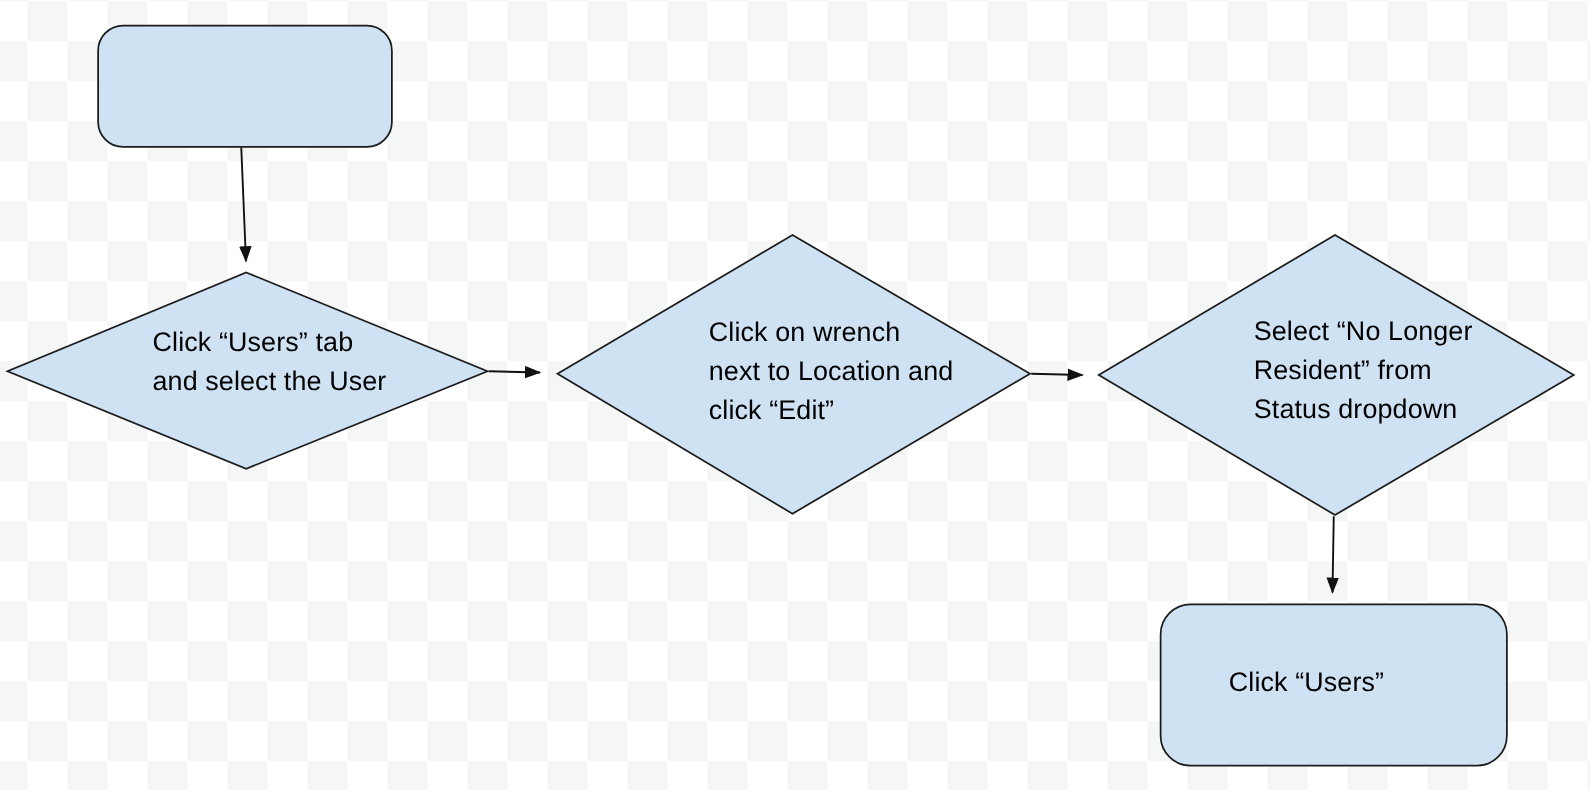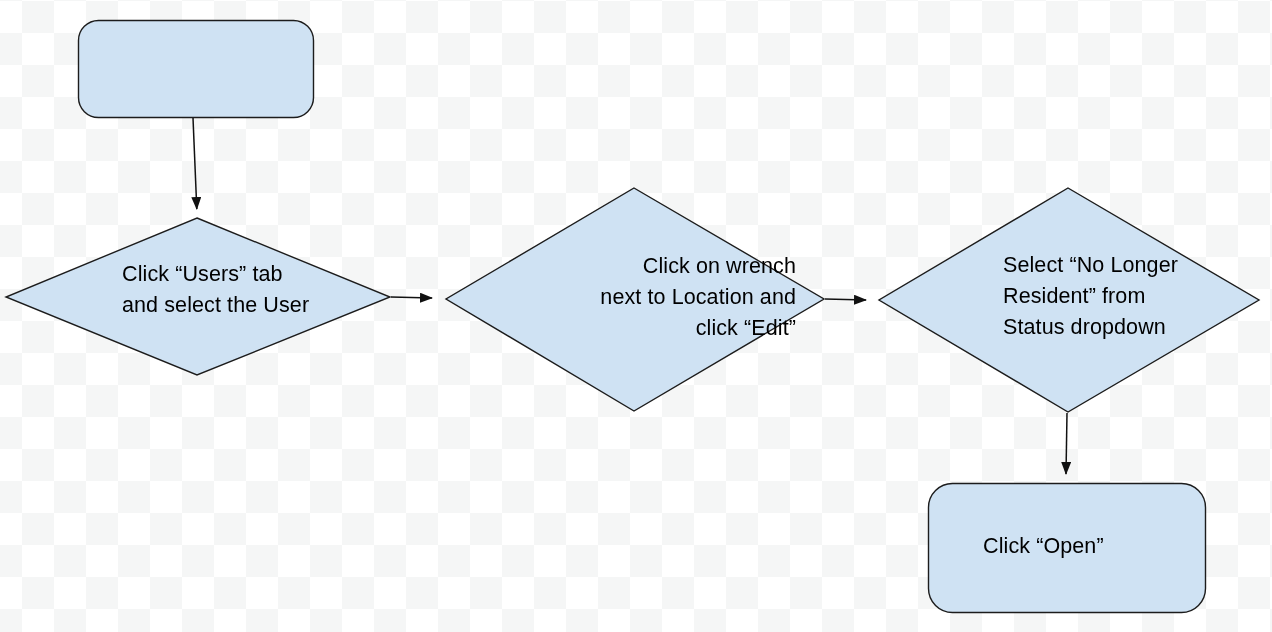--- a/index.html
+++ b/index.html
@@ -40,21 +40,21 @@
   .node-text {
     position: absolute;
     font-size: 21.5px;
     line-height: 31px;
     color: #000000;
     white-space: pre-line;
     letter-spacing: 0.1px;
   }
   .t-start  { left: 103px;  top: 35px;  width: 220px; }
   .t-users  { left: 105px;  top: 259px; width: 250px; margin-left: 17px; }
-  .t-wrench { left: 536px;  top: 251px; width: 260px; text-align: right; }
+  .t-wrench { left: 567px;  top: 251px; width: 260px; }
   .t-status { left: 980px;  top: 250px; width: 250px; margin-left: 23px; }
   .t-save   { left: 983px;  top: 531px; width: 200px; }
 </style>
 </head>
 <body>
 
 <div class="stage">
 
   <svg class="diagram" width="1272" height="632" viewBox="0 0 1272 632">
     <defs>
@@ -80,15 +80,15 @@
 and select the User</div>
 
   <div class="node-text t-wrench">Click on wrench
 next to Location and
 click “Edit”</div>
 
   <div class="node-text t-status">Select “No Longer
 Resident” from
 Status dropdown</div>
 
-  <div class="node-text t-save">Click “Open”</div>
+  <div class="node-text t-save">Click “Users”</div>
 
 </div>
 
 </body></html>

